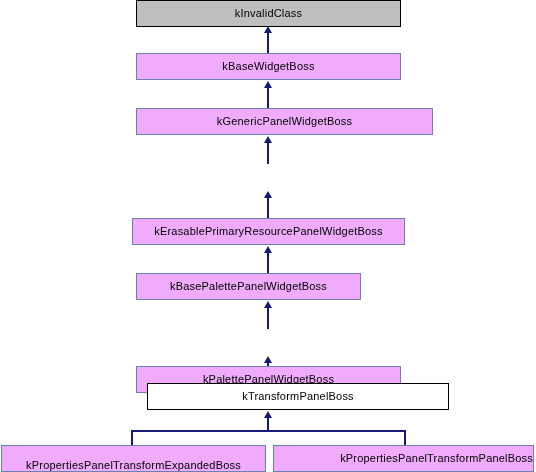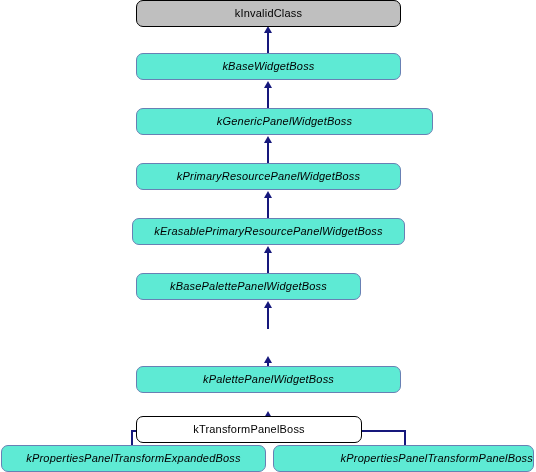--- a/index.html
+++ b/index.html
@@ -22,26 +22,24 @@
     box-sizing: border-box;
     display: flex;
     align-items: center;
     justify-content: center;
     height: 27px;
     font-size: 11px;
     line-height: 11px;
     letter-spacing: 0.2px;
     color: #000000;
     white-space: nowrap;
-    border-radius: 7px;
   }
   .node.light {
-    background: #5eead4;
+    background: #f0abfc;
     border: 1px solid #6880b4;
-    font-style: italic;
   }
   .node.root {
     background: #bfbfbf;
     border: 1px solid #000000;
   }
   .node.focus {
     background: #ffffff;
     border: 1px solid #000000;
   }
   .edge {
@@ -97,35 +95,32 @@
 
   <div class="node root" style="left:136px; top:0px;   width:265px;">
       <span>kInvalidClass</span>
     </div>
   <div class="node light" style="left:136px; top:53px;  width:265px;">
       <span>kBaseWidgetBoss</span>
     </div>
   <div class="node light" style="left:136px; top:108px; width:297px;">
       <span>kGenericPanelWidgetBoss</span>
     </div>
-  <div class="node light" style="left:136px; top:163px; width:265px;">
-      <span>kPrimaryResourcePanelWidgetBoss</span>
-    </div>
   <div class="node light" style="left:132px; top:218px; width:273px;">
       <span>kErasablePrimaryResourcePanelWidgetBoss</span>
     </div>
   <div class="node light" style="left:136px; top:273px; width:225px;">
       <span>kBasePalettePanelWidgetBoss</span>
     </div>
   <div class="node light" style="left:136px; top:328px; width:265px;margin-top:38px;">
       <span>kPalettePanelWidgetBoss</span>
     </div>
-  <div class="node focus" style="left:136px; top:383px; width:226px;margin-top:33px;">
+  <div class="node focus" style="left:147px; top:383px; width:302px;">
       <span>kTransformPanelBoss</span>
     </div>
-  <div class="node light" style="left:1px;   top:445px; width:265px;">
+  <div class="node light" style="left:1px;   top:445px; width:265px;align-items:flex-end;">
       <span>kPropertiesPanelTransformExpandedBoss</span>
     </div>
   <div class="node light" style="left:273px; top:445px; width:261px;justify-content:flex-end;">
       <span>kPropertiesPanelTransformPanelBoss</span>
     </div>
 
 </div>
 
 </body></html>

